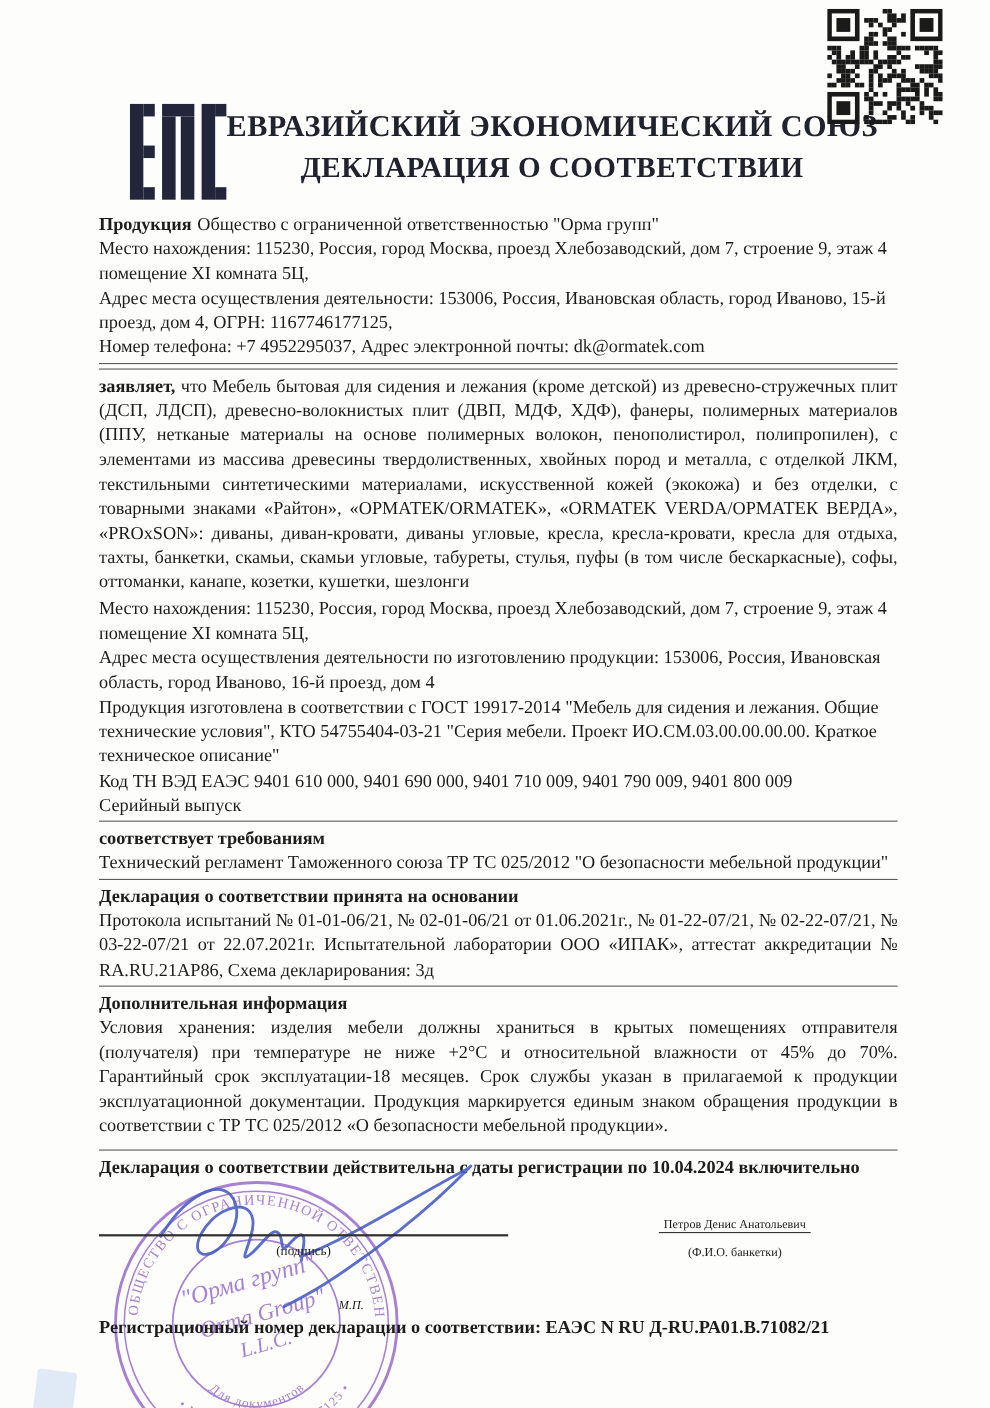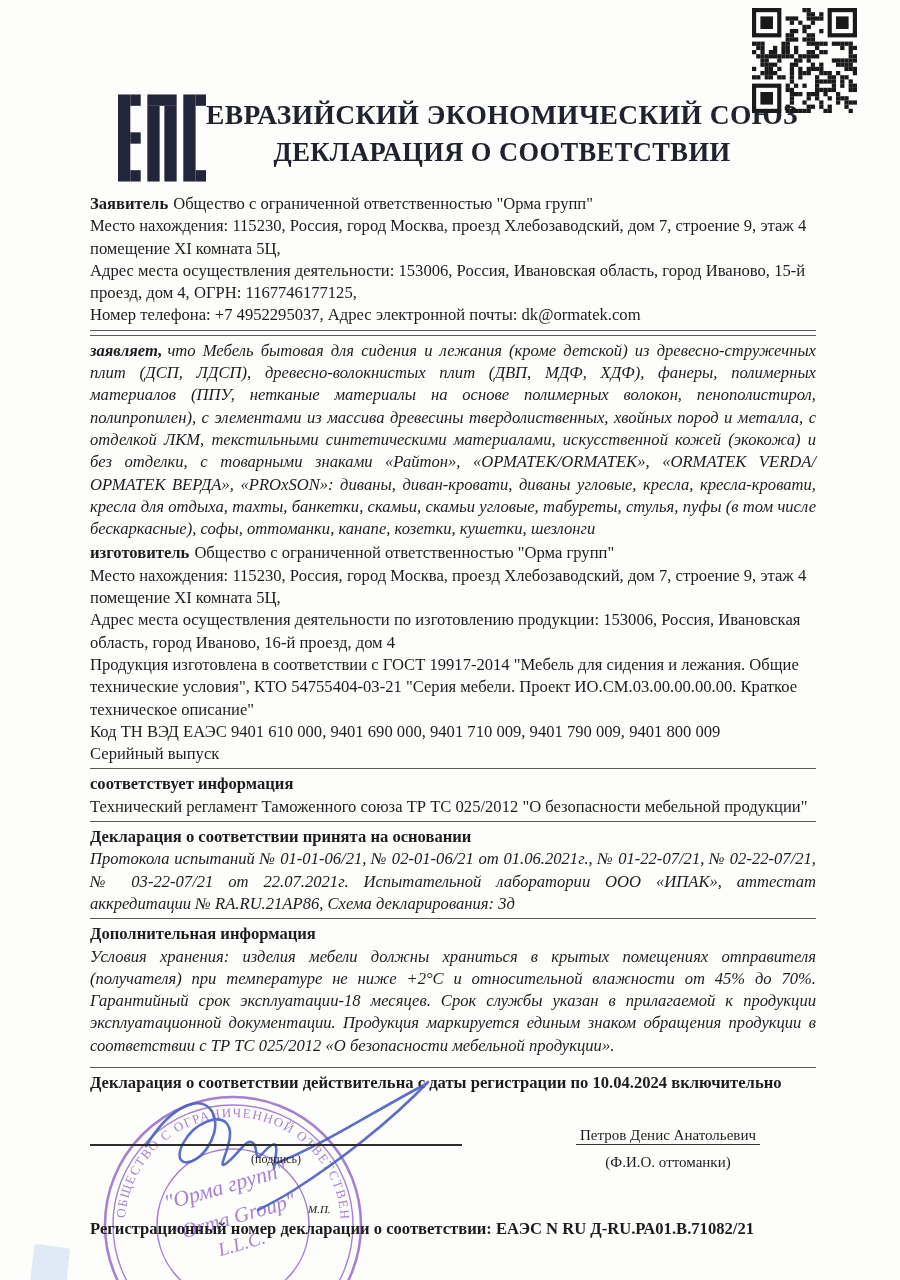--- a/index.html
+++ b/index.html
@@ -15,31 +15,31 @@
     font-weight:bold; color:#20222e; line-height:1.22;font-family:Liberation Serif, serif;
   }
   .title-line1 { font-size:27.5px; letter-spacing:.4px; }
   .title-line2 { font-size:26.5px; letter-spacing:.4px; margin-top:4px; }
   .qr { position:absolute; left:752px; top:8px; width:105px; height:105px; }
 
   
   .content { position:absolute; left:90px; top:193px; width:726px; font-size:16.6px; line-height:22.3px; }
   .content p { margin:0; }
   .sec { margin-bottom:2px; }
-  .just { text-align:justify;font-style:italic; }
+  .just { text-align:justify; }
   .lead { font-weight:bold; margin-right:5px; }
   .bold { font-weight:bold; }
   hr.rule { border:none; border-top:1.6px solid #5a5a5a; margin:3px 0 4px 0; }
 
   
   .validity { font-weight:bold; margin-top:4px; }
   .signature-area { position:relative; height:112px; margin-top:12px; }
   .sig-line { position:absolute; left:0; top:38px; width:372px; border-bottom:2px solid #2e2e2e; }
   .sig-caption { position:absolute; left:0; top:42px; width:372px; text-align:center; font-size:12px; }
-  .signer { position:absolute; left:430px; top:18px; width:296px; text-align:center; font-size:15px; }
+  .signer { position:absolute; left:430px; top:18px; width:296px; text-align:center; font-size:11px; }
   .signer-name { border-bottom:1.4px solid #333; padding:0 4px 1px 4px; }
   .signer-caption { margin-top:4px; }
   .mp { position:absolute; left:218px; top:92px; font-size:11px;font-style:italic; }
 
   .stamp-svg { position:absolute; left:6px; top:-18px; width:274px; height:274px; opacity:.82; pointer-events:none; }
   .sign-svg  { position:absolute; left:38px; top:-32px; width:330px; height:160px; opacity:.9; pointer-events:none; }
 
   .reg-line { font-weight:bold; margin-top:16px; position:relative; z-index:2; }
 
   .artifact { position:absolute; left:32px; bottom:-6px; width:36px; height:40px;
@@ -293,48 +293,47 @@
         <rect x="84" y="8.4" width="12.600000000000001" height="12.600000000000001" fill="#1a1a1a"></rect>
         <rect x="0" y="75.60000000000001" width="29.400000000000002" height="29.400000000000002" fill="#1a1a1a"></rect>
         <rect x="4.2" y="79.8" width="21" height="21" fill="#fdfdfc"></rect>
         <rect x="8.4" y="84" width="12.600000000000001" height="12.600000000000001" fill="#1a1a1a"></rect>
       </svg>
   </div>
 
   <div class="content">
 
     <div class="sec">
-      <p><span class="lead">Заявитель</span><span>Общество с ограниченной ответственностью "Орма групп"</span></p>
+      <p><span class="lead">Продукция</span><span>Общество с ограниченной ответственностью "Орма групп"</span></p>
       <p>Место нахождения: 115230, Россия, город Москва, проезд Хлебозаводский, дом 7, строение 9, этаж 4 помещение XI комната 5Ц,</p>
       <p>Адрес места осуществления деятельности: 153006, Россия, Ивановская область, город Иваново, 15-й проезд, дом 4, ОГРН: 1167746177125,</p>
       <p>Номер телефона: +7 4952295037, Адрес электронной почты: dk@ormatek.com</p>
     </div>
 
     <hr class="rule">
 
 
     <hr class="rule">
 
     <div class="sec just">
       <p><span class="lead">заявляет,</span><span>что Мебель бытовая для сидения и лежания (кроме детской) из древесно-стружечных плит (ДСП, ЛДСП), древесно-волокнистых плит (ДВП, МДФ, ХДФ), фанеры, полимерных материалов (ППУ, нетканые материалы на основе полимерных волокон, пенополистирол, полипропилен), с элементами из массива древесины твердолиственных, хвойных пород и металла, с отделкой ЛКМ, текстильными синтетическими материалами, искусственной кожей (экокожа) и без отделки, с товарными знаками «Райтон», «ОРМАТЕК/ORMATEK», «ORMATEK VERDA/ОРМАТЕК ВЕРДА», «PROxSON»: диваны, диван-кровати, диваны угловые, кресла, кресла-кровати, кресла для отдыха, тахты, банкетки, скамьи, скамьи угловые, табуреты, стулья, пуфы (в том числе бескаркасные), софы, оттоманки, канапе, козетки, кушетки, шезлонги</span></p>
     </div>
 
     <div class="sec">
-      <p><span class="lead">изготовитель</span><span>Общество с ограниченной ответственностью "Орма групп"</span></p>
       <p>Место нахождения: 115230, Россия, город Москва, проезд Хлебозаводский, дом 7, строение 9, этаж 4 помещение XI комната 5Ц,</p>
       <p>Адрес места осуществления деятельности по изготовлению продукции: 153006, Россия, Ивановская область, город Иваново, 16-й проезд, дом 4</p>
       <p>Продукция изготовлена в соответствии с ГОСТ 19917-2014 "Мебель для сидения и лежания. Общие технические условия", КТО 54755404-03-21 "Серия мебели. Проект ИО.СМ.03.00.00.00.00. Краткое техническое описание"</p>
       <p>Код ТН ВЭД ЕАЭС  9401 610 000, 9401 690 000, 9401 710 009, 9401 790 009, 9401 800 009</p>
       <p>Серийный выпуск</p>
     </div>
 
     <hr class="rule">
 
     <div class="sec">
-      <p class="bold">соответствует информация</p>
+      <p class="bold">соответствует требованиям</p>
       <p>Технический регламент Таможенного союза ТР ТС 025/2012 "О безопасности мебельной продукции"</p>
     </div>
 
     <hr class="rule">
 
     <div class="sec">
       <p class="bold">Декларация о соответствии принята на основании</p>
       <p class="just">Протокола испытаний № 01-01-06/21, № 02-01-06/21 от 01.06.2021г., № 01-22-07/21, № 02-22-07/21, № 03-22-07/21 от 22.07.2021г. Испытательной лаборатории ООО «ИПАК», аттестат аккредитации № RA.RU.21АР86, Схема декларирования: 3д</p>
     </div>
 
@@ -386,21 +385,21 @@
           <path d="M 300,8 C 262,48 210,88 166,116 C 150,126 138,132 130,136"></path>
           <path d="M 146,90 C 190,74 248,36 298,10"></path>
         </g>
       </svg>
 
       <div class="sig-line"></div>
       <div class="sig-caption">(подпись)</div>
 
       <div class="signer">
         <span class="signer-name">Петров Денис Анатольевич</span>
-        <div class="signer-caption">(Ф.И.О. оттоманки)</div>
+        <div class="signer-caption">(Ф.И.О. банкетки)</div>
       </div>
 
       <div class="mp">М.П.</div>
     </div>
 
     <p class="reg-line"><span>Регистрационный номер декларации о соответствии:</span> <span>ЕАЭС N RU Д-RU.РА01.В.71082/21</span></p>
 
   </div>
 
   <div class="artifact"></div>

